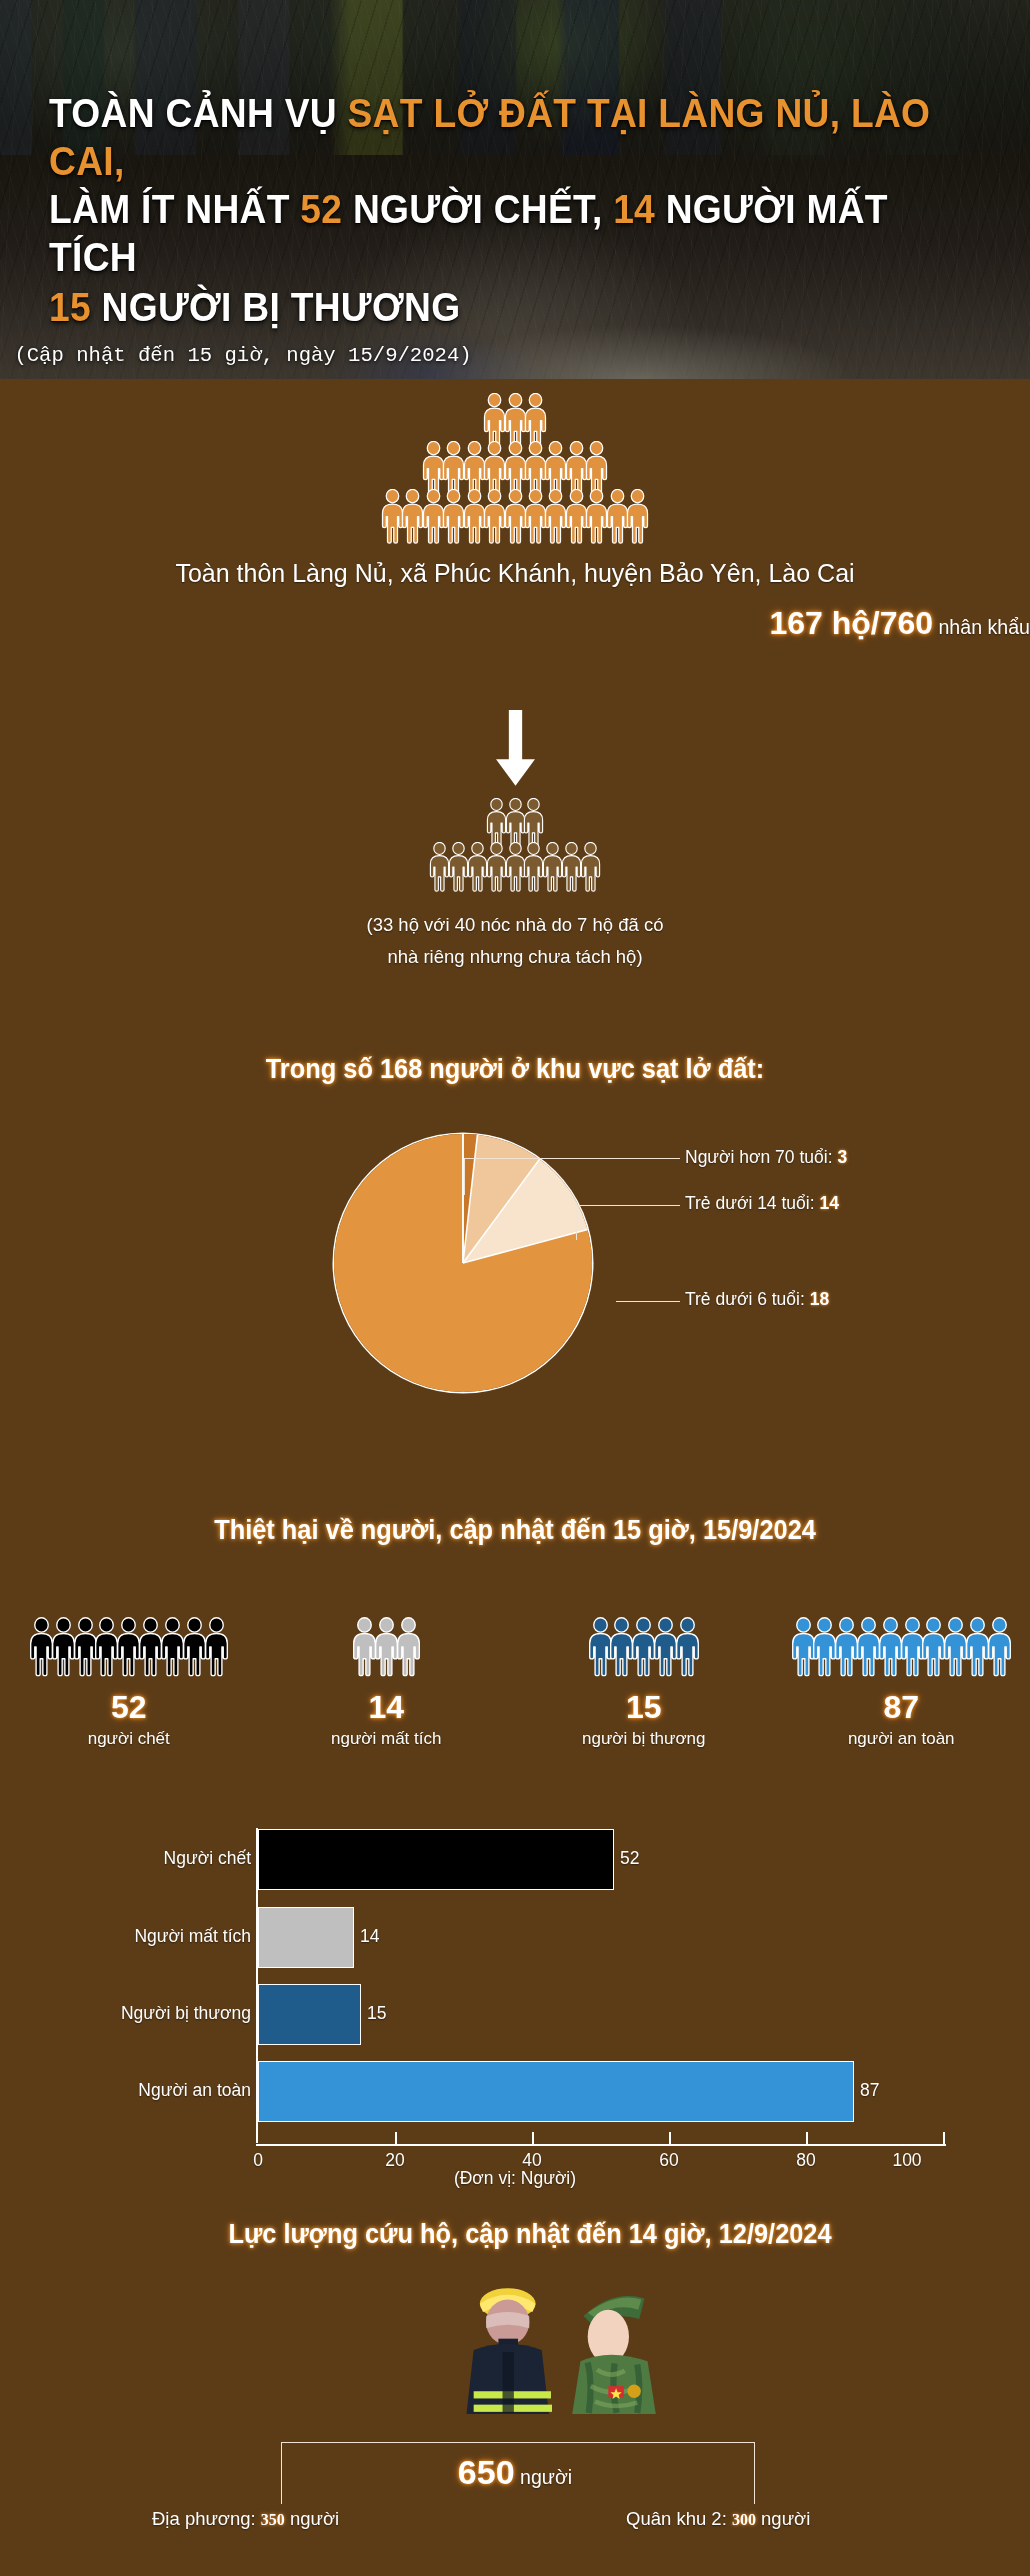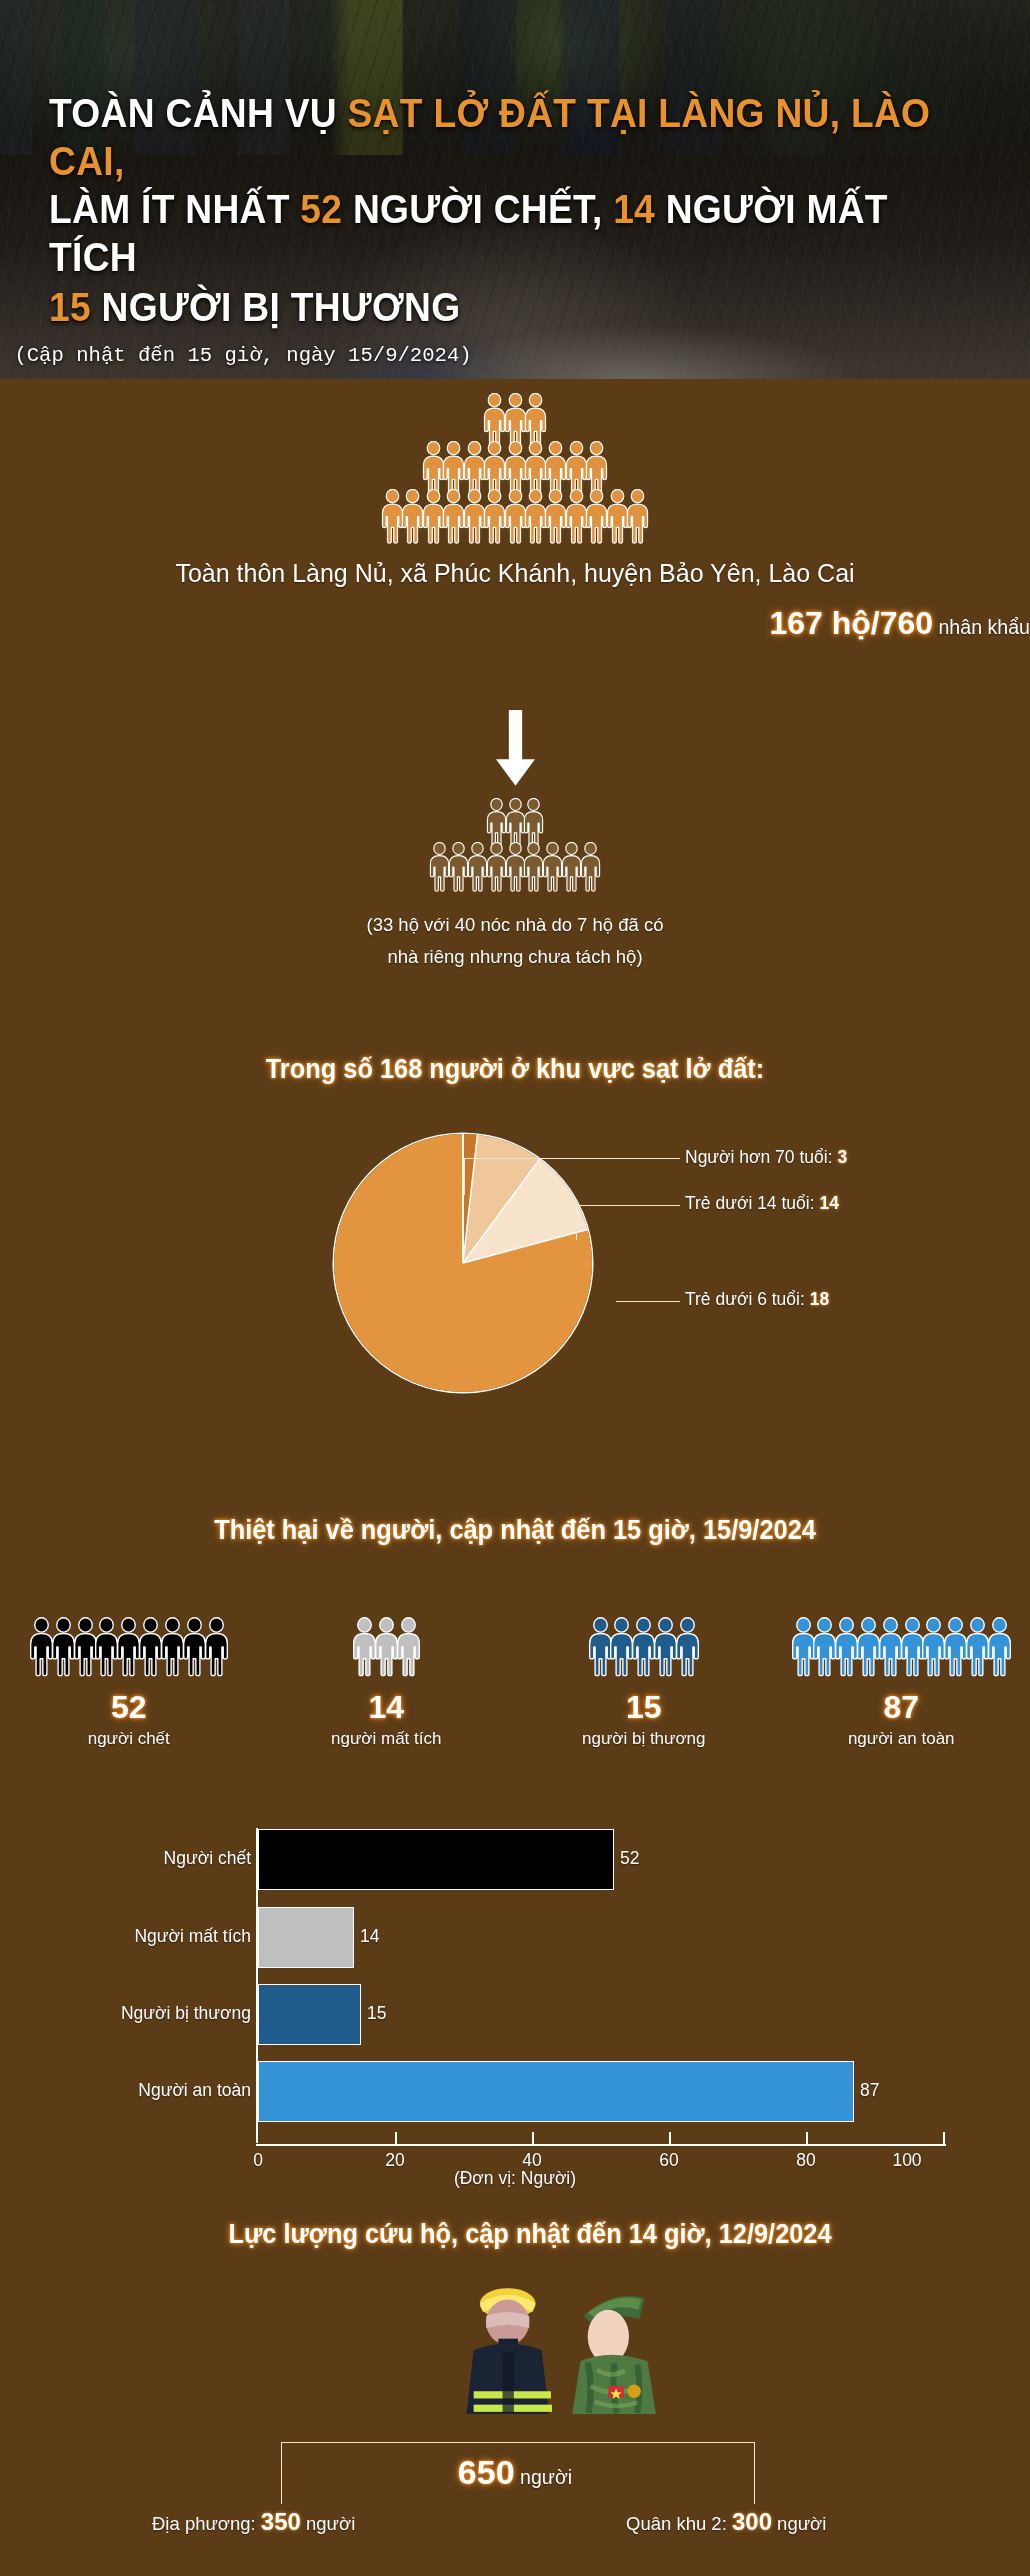--- a/index.html
+++ b/index.html
@@ -180,21 +180,21 @@
 
   
   .s6 { position: absolute; left: 0; top: 2219px; width: 992px; margin-left: 34px; }
   .resc-img { position: relative; width: 1030px; height: 129px; margin-top: 35px; }
   .bracket { position:absolute; left: 281px; top: 2442px; width: 474px; height: 62px;
              border-left: 1.5px solid #F2E4D2; border-right: 1.5px solid #F2E4D2; border-top: 1.5px solid #F2E4D2; }
   .resc-total { position: absolute; left:0; top: 2453px; width: 1030px; text-align:center; }
   .resc-total .big-num { font-size: 34px; }
   .resc-total .unit { color:#FFFFFF; font-size: 19.6px; text-shadow:0 0.5px 1.5px rgba(0,0,0,0.5); }
   .branch { position:absolute; color:#FFFFFF; font-size: 18.5px; white-space:nowrap; text-shadow:0 0.5px 1.5px rgba(0,0,0,0.5); }
-  .branch b { font-family:Liberation Sans, sans-serif; font-weight:700; font-size:24px; text-shadow: 0 0 3.6px rgba(255,150,40,1); }
+  .branch b { font-family:Liberation Serif, serif; font-weight:700; font-size:16px; text-shadow: 0 0 3.6px rgba(255,150,40,1); }
 </style>
 </head>
 <body>
 
 <div id="page">
 
   <div class="header">
     <div class="header-figures"></div>
     <div class="header-veg"></div>
     <div class="header-mud"></div>

